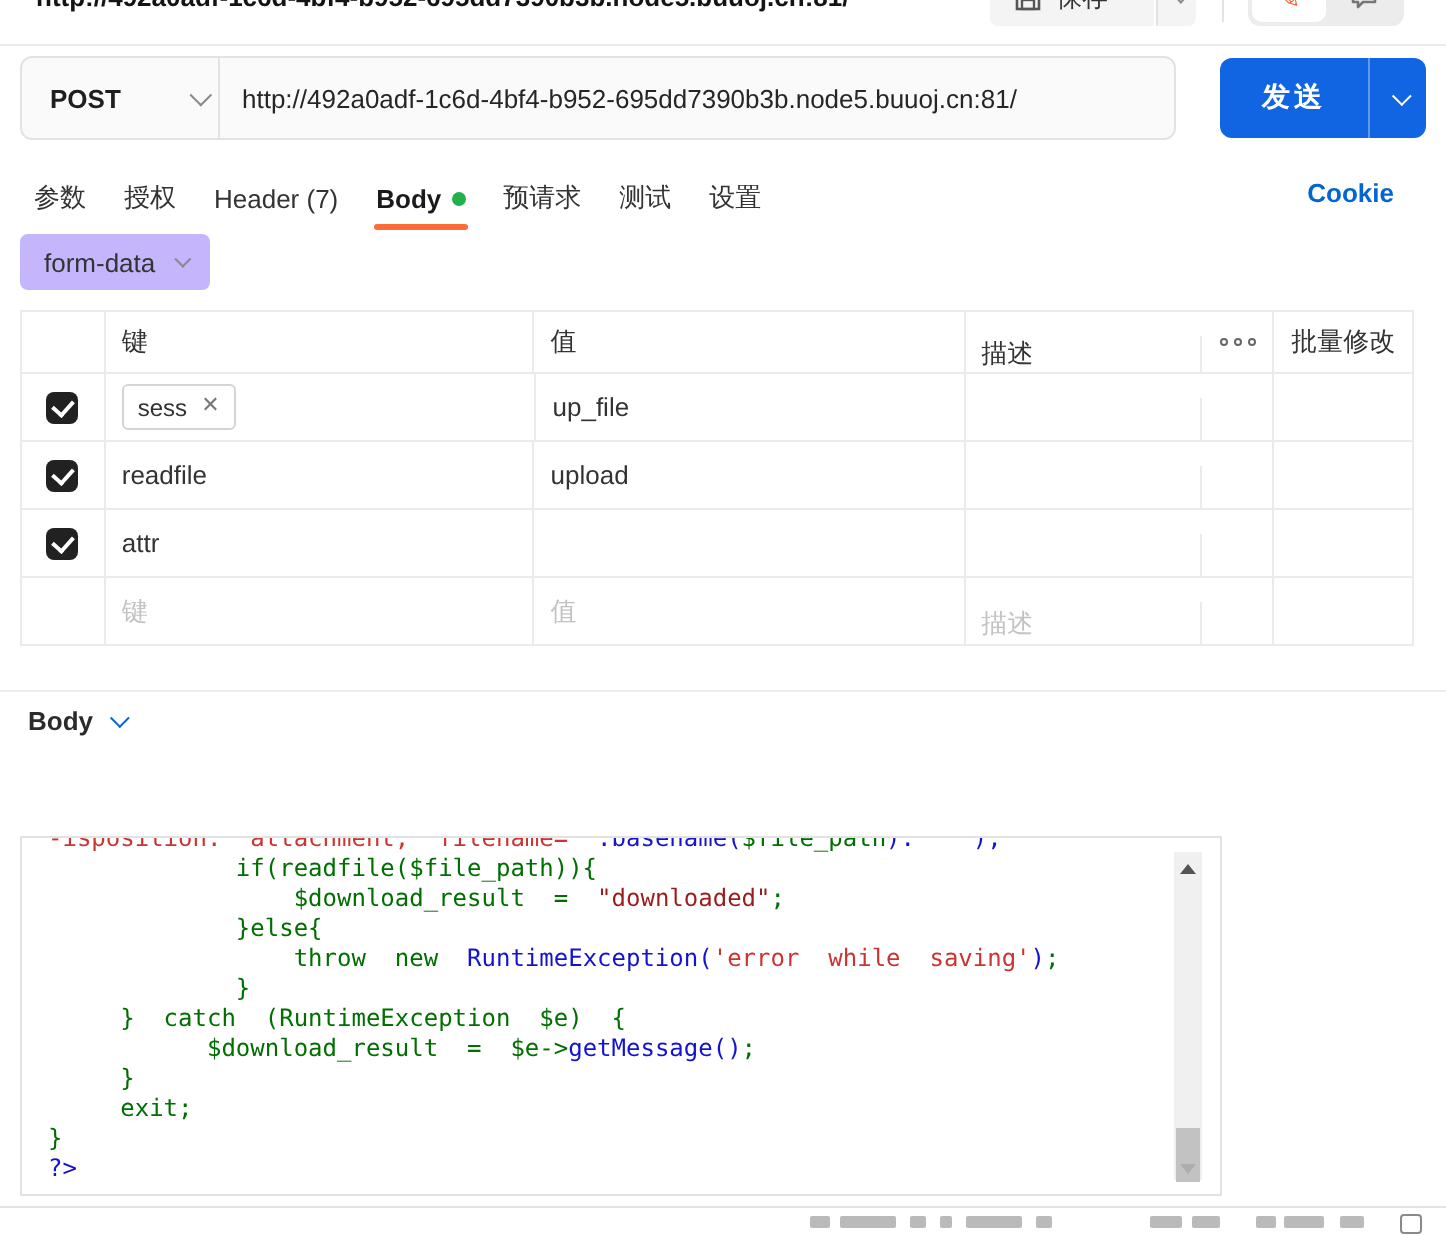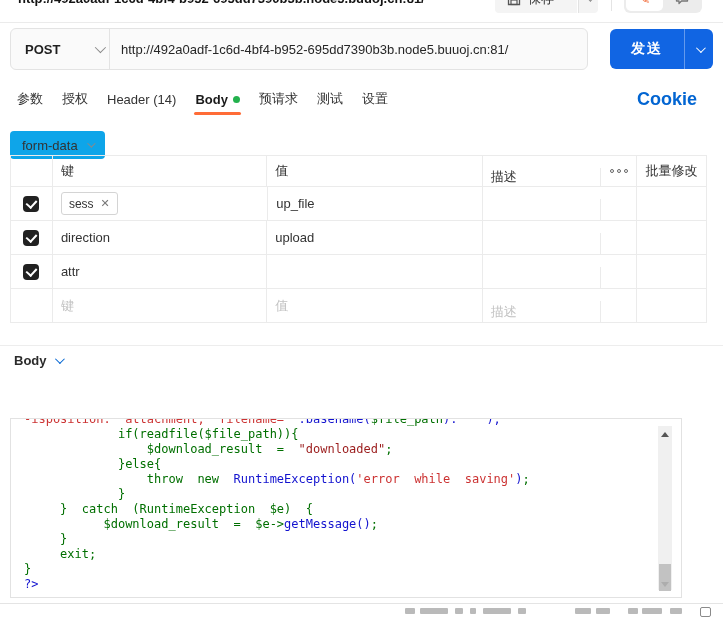--- a/index.html
+++ b/index.html
@@ -37,24 +37,24 @@
   .chev.white{border-color:#fff;width:6px;height:6px;}
   .chev.blue{border-color:#0265D2;width:6px;height:6px;}
   .chev.small{width:5px;height:5px;}
 
   
   .req-tabs{position:absolute;left:17px;top:88px;height:22px;display:flex;gap:19px;align-items:center;font-size:13px;color:#333;}
   .req-tab{position:relative;display:flex;align-items:center;gap:5px;cursor:default;white-space:nowrap;}
   .req-tab.active{font-weight:700;color:#1a1a1a;}
   .req-tab.active::after{content:"";position:absolute;left:-1px;right:-1px;bottom:-8px;height:3px;background:#FF6C37;border-radius:2px;}
   .green-dot{width:7px;height:7px;border-radius:50%;background:#23B14D;}
-  .cookie-link{position:absolute;right:26px;top:89px;font-size:18px;font-weight:600;color:#0265D2;}
-
-  
-  .bodytype-btn{position:absolute;left:10px;top:131px;height:28px;background:#0ea5e9;border-radius:4px;display:flex;
+  .cookie-link{position:absolute;right:26px;top:89px;font-size:13px;font-weight:600;color:#0265D2;}
+
+  
+  .bodytype-btn{position:absolute;left:10px;top:117px;height:28px;background:#c4b5fd;border-radius:4px;display:flex;
                 align-items:center;gap:9px;padding:0 12px;font-size:13px;color:#333;}
 
   
   .ptable{position:absolute;left:10px;top:155px;width:697px;border:1px solid #EBEBEB;box-sizing:border-box;font-size:13px;}
   .trow{display:flex;height:33px;border-top:1px solid #EBEBEB;align-items:stretch;}
   .trow.head{height:30px;border-top:none;color:#333;}
   .cell{display:flex;align-items:center;box-sizing:border-box;border-right:1px solid #EBEBEB;padding-left:8px;overflow:hidden;}
   .cell:last-child{border-right:none;}
   .c-check{width:42px;justify-content:center;padding-left:0;}
   .c-key{width:215px;}
@@ -78,21 +78,21 @@
   .st-green{color:#1E9A60;}
   .st-div{width:1px;height:15px;background:#E0E0E0;}
   .save-resp{color:#0265D2;font-weight:700;display:flex;align-items:center;gap:7px;}
 
   .view-tabs{position:absolute;left:10px;top:384px;height:28px;background:#F4F4F4;border-radius:4px;display:inline-flex;
              align-items:center;padding:2px;box-sizing:border-box;font-size:13px;color:#333;}
   .view-tab{height:24px;display:flex;align-items:center;padding:0 11px;border-radius:3px;white-space:nowrap;}
   .view-tab.active{background:#E0E0E0;color:#1a1a1a;}
 
   
-  .code-panel{position:absolute;left:10px;top:418px;width:672px;height:180px;border:1px solid #E2E2E2;box-sizing:border-box;
+  .code-panel{position:absolute;left:10px;top:418px;width:601px;height:180px;border:1px solid #E2E2E2;box-sizing:border-box;
               background:#fff;overflow:hidden;}
   .code-pre{position:relative;top:-7px;margin:0;padding-left:13px;font-family:"DejaVu Sans Mono","Liberation Mono",monospace;
             font-size:12px;line-height:15px;white-space:pre;}
   .cg{color:#006F00;} .cb{color:#1313CF;} .cr{color:#CC3333;} .cdr{color:#9B1C1C;}
   .vtrack{position:absolute;right:9px;top:7px;width:14px;height:164px;background:#F0F0F0;}
   .arr-up{position:absolute;left:3px;top:6px;width:0;height:0;border-left:4px solid transparent;border-right:4px solid transparent;
           border-bottom:5px solid #555;}
   .arr-dn{position:absolute;left:3px;bottom:3px;width:0;height:0;border-left:4px solid transparent;border-right:4px solid transparent;
           border-top:5px solid #ADADAD;}
   .vthumb{position:absolute;left:1px;top:138px;width:12px;height:27px;background:#C2C2C2;}
@@ -145,21 +145,21 @@
   <div class="send-btn">
     <div class="send-main">发送</div>
     <div class="send-caret">
         <span class="chev white"></span>
       </div>
   </div>
 
   <div class="req-tabs">
     <span class="req-tab">参数</span>
     <span class="req-tab">授权</span>
-    <span class="req-tab">Header (14)</span>
+    <span class="req-tab">Header (7)</span>
     <span class="req-tab active">
       <span>Body</span>
       <span class="green-dot"></span>
     </span>
     <span class="req-tab">预请求</span>
     <span class="req-tab">测试</span>
     <span class="req-tab">设置</span>
   </div>
   <div class="cookie-link">Cookie</div>
 
@@ -194,21 +194,21 @@
           </div>
           <div class="cell c-key">up_file</div>
           <div class="cell c-desc"></div>
           <div class="cell c-dots"></div>
           <div class="cell c-batch"></div>
         </div>
         <div class="trow">
           <div class="cell c-check">
             <div class="checkbox"></div>
           </div>
-          <div class="cell c-key">direction</div>
+          <div class="cell c-key">readfile</div>
           <div class="cell c-val">upload</div>
           <div class="cell c-desc"></div>
           <div class="cell c-dots"></div>
           <div class="cell c-batch"></div>
         </div>
         <div class="trow">
           <div class="cell c-check">
             <div class="checkbox"></div>
           </div>
           <div class="cell c-key">attr</div>

